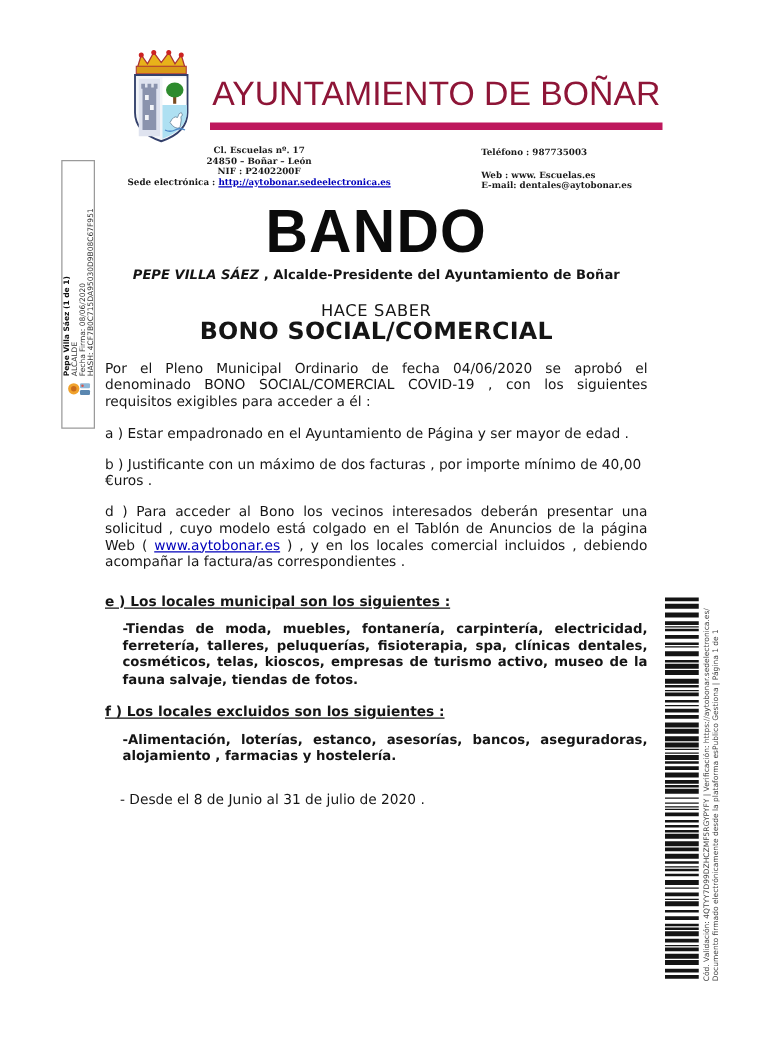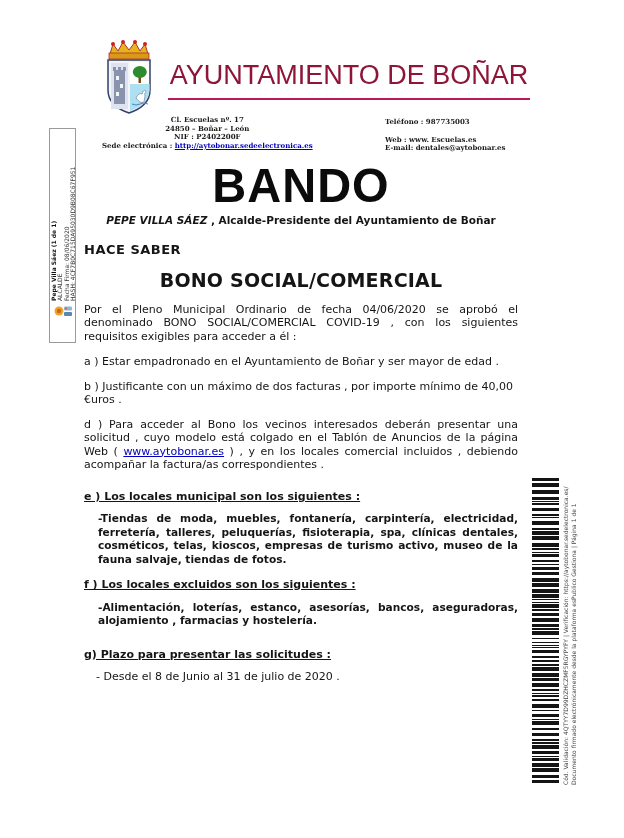--- a/index.html
+++ b/index.html
@@ -12,36 +12,36 @@
   .sig-vtext { position:absolute; left:1px; top:26px; height:146px; width:25px;
                writing-mode:vertical-rl; transform:rotate(180deg);
                font-size:6px; line-height:6.4px; color:#333; white-space:nowrap; }
   .sig-vtext .b { font-weight:bold; color:#111; }
   .sig-emblem { position:absolute; left:4px; bottom:24px; width:19px; height:14px; }
 
   
   .coat { position:absolute; left:100px; top:38px; width:58px; height:78px; }
   .header-title { position:absolute; left:168px; top:60px; width:362px; text-align:center;
                   font-family:"Liberation Sans", sans-serif; font-size:27px; font-weight:500;
-                  color:#8e1537; padding-bottom:7px; border-bottom:2px solid #be185d; white-space:nowrap; }
+                  color:#8e1537; padding-bottom:7px; border-bottom:6px solid #be185d; white-space:nowrap; }
   .contact-left { position:absolute; left:102px; top:116px; font-family:"DejaVu Serif", serif;
                   font-weight:bold; font-size:7px; line-height:8.6px; color:#1a1a1a;text-align:center; }
   .contact-right { position:absolute; left:385px; top:118px; font-family:"DejaVu Serif", serif;
                    font-weight:bold; font-size:7px; line-height:8.6px; color:#1a1a1a; }
   .contact-right .gap { margin-top:9px; }
   .link { color:#0000bb; text-decoration:underline; cursor:pointer; }
 
   
   .doc-body { position:absolute; left:84px; top:160px; width:434px; font-size:11px; line-height:13.5px; }
   .bando-title { text-align:center; font-family:"Liberation Sans", sans-serif; font-weight:900;
                  font-size:47px; line-height:50px; letter-spacing:1px; color:#0b0b0b;
                  transform:scaleY(1.04); margin-bottom:4px; }
   .author-line { text-align:center; font-size:10.5px; font-weight:600; margin-bottom:15px; }
   .author-line .name { font-style:italic; font-weight:bold; }
-  .hace-saber { font-weight:bold; font-size:13px; letter-spacing:0.5px; margin-bottom:18px; }
+  .hace-saber { text-align:center; font-weight:normal; font-size:13px; letter-spacing:0.5px; margin-bottom:3px; }
   .subject { text-align:center; font-weight:bold; font-size:19px; letter-spacing:0.2px; margin-bottom:15px; }
   .para { text-align:justify; margin-bottom:12px; }
   .single { margin-bottom:11px; }
   .heading { font-weight:bold; text-decoration:underline; margin-bottom:9px; }
   .blist { font-weight:bold; text-align:justify; margin:0 0 12px 14px; font-size:10.6px; }
   .gitem { margin-left:12px; }
   .mt { margin-top:6px; }
 
   
   .barcode { position:absolute; left:532px; top:478px; width:27px; height:307px; }
@@ -117,31 +117,30 @@
 
   <div class="doc-body">
     <div class="bando-title">BANDO</div>
     <div class="author-line">
       <span class="name">PEPE VILLA SÁEZ</span><span> , Alcalde-Presidente del Ayuntamiento de Boñar</span>
     </div>
     <div class="hace-saber">HACE SABER</div>
     <div class="subject">BONO SOCIAL/COMERCIAL</div>
 
     <p class="para">Por el Pleno Municipal Ordinario de fecha 04/06/2020 se aprobó el denominado BONO SOCIAL/COMERCIAL COVID-19 , con los siguientes requisitos exigibles para acceder a él :</p>
-    <p class="single">a ) Estar empadronado en el Ayuntamiento de Boñar y ser mayor de edad .</p>
+    <p class="single">a ) Estar empadronado en el Ayuntamiento de Página y ser mayor de edad .</p>
     <p class="single">b ) Justificante con un máximo de dos facturas , por importe mínimo de 40,00 €uros .</p>
     <p class="para" style="margin-bottom:18px"><span>d ) Para acceder al Bono los vecinos interesados deberán presentar una solicitud , cuyo modelo está colgado en el Tablón de Anuncios de la página Web ( </span><a class="link">www.aytobonar.es</a><span> ) , y en los locales comercial incluidos , debiendo acompañar la factura/as correspondientes .</span></p>
 
     <div class="heading">e ) Los locales municipal son los siguientes :</div>
     <p class="blist">-Tiendas de moda, muebles, fontanería, carpintería, electricidad, ferretería, talleres, peluquerías, fisioterapia, spa, clínicas dentales, cosméticos, telas, kioscos, empresas de turismo activo, museo de la fauna salvaje, tiendas de fotos.</p>
 
     <div class="heading mt">f ) Los locales excluidos son los siguientes :</div>
     <p class="blist" style="margin-bottom:20px">-Alimentación, loterías, estanco, asesorías, bancos, aseguradoras, alojamiento , farmacias  y hostelería.</p>
 
-    <div class="heading mt">g) Plazo para presentar las solicitudes :</div>
     <p class="gitem">- Desde el 8 de Junio al 31 de julio de  2020 .</p>
   </div>
 
   <div class="barcode">
       <div style="height:3px;margin-bottom:2px"></div>
       <div style="height:4px;margin-bottom:3px"></div>
       <div style="height:4px;margin-bottom:3px"></div>
       <div style="height:3px;margin-bottom:1px"></div>
       <div style="height:1px;margin-bottom:1px"></div>
       <div style="height:2px;margin-bottom:3px"></div>

